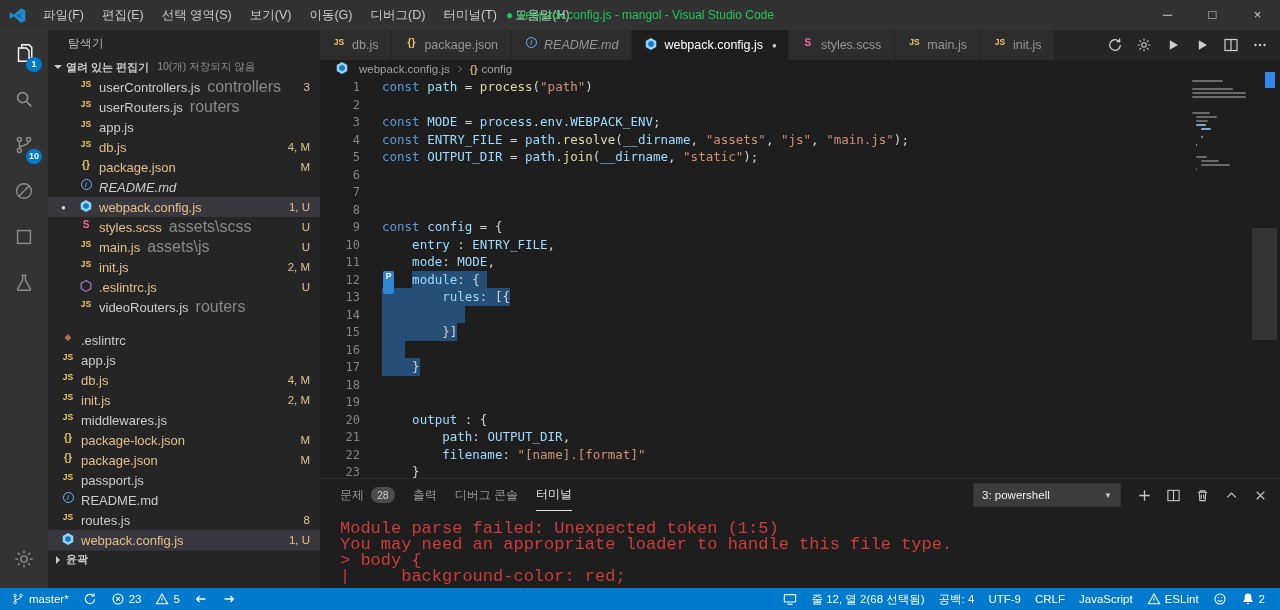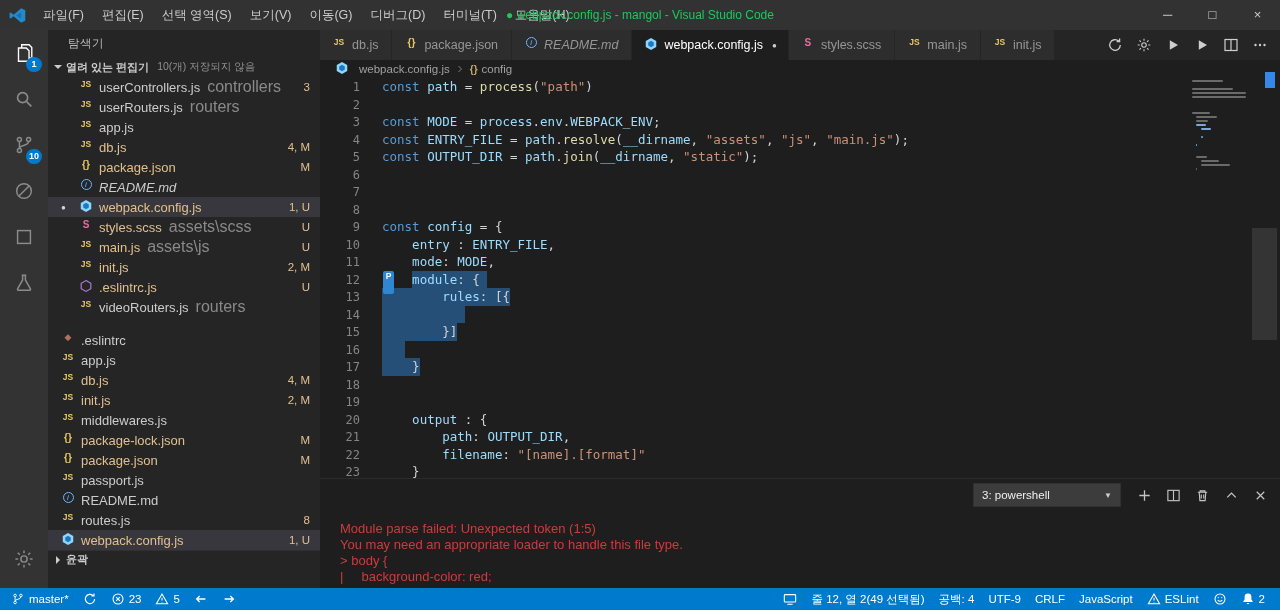--- a/index.html
+++ b/index.html
@@ -84,21 +84,21 @@
   
   .panel{position:absolute;left:0;right:0;bottom:0;height:110px;background:#1e1e1e;border-top:1px solid #2b2b2c}
   .panel-head{height:32px;display:flex;align-items:center;padding:0 12px 0 20px}
   .ptab{margin-right:18px;font-size:12px;color:#969696;height:32px;display:flex;align-items:center;gap:7px}
   .ptab.active{color:#e7e7e7;border-bottom:1px solid #e7e7e7}
   .pbadge{background:#4d4d4d;border-radius:9px;padding:0 6px;font-size:10.5px;height:16px;line-height:16px;color:#cccccc}
   .pselect{margin-left:auto;width:148px;height:24px;background:#3c3c3c;border:1px solid #313132;color:#f0f0f0;font-size:11.5px;display:flex;align-items:center;justify-content:space-between;padding:0 8px}
   .pselect .caret{font-size:8px;color:#cccccc}
   .pactions{display:flex;align-items:center;gap:14px;margin-left:16px;color:#c5c5c5}
   .pactions .icn{width:15px;height:15px}
-  .pcontent{padding:10px 0 0 20px;font-family:Liberation Sans, sans-serif;font-size:13px;line-height:16px;color:#cd3c3c}
+  .pcontent{padding:10px 0 0 20px;font-family:Liberation Mono, monospace;font-size:17px;line-height:16px;color:#cd3c3c}
   .tline{white-space:pre}
 
   
   .statusbar{position:absolute;left:0;right:0;bottom:0;height:22px;background:#007acc;color:#ffffff;display:flex;align-items:center;font-size:11.5px;z-index:30}
   .sb-group{display:flex;align-items:center;height:22px}
   .sb-right{margin-left:auto;padding-right:8px}
   .sb-item{display:flex;align-items:center;gap:4px;padding:0 7px;height:22px;white-space:nowrap}
   .sb-item .icn{width:14px;height:14px}
 </style>
 </head>
@@ -539,20 +539,35 @@
         <div class="mmline" style="margin-left: 4.4px; width: 11px;"></div>
         <div class="mmline" style="margin-left: 8.8px; width: 18.7px;"></div>
         <div class="mmline" style="margin-left: 8.8px; width: 29.7px;"></div>
         <div class="mmline" style="margin-left: 4.4px; width: 1.1px;"></div>
       </div>
     <div class="sthumb"></div>
     <div class="rmark"></div>
 
     <div class="panel">
       <div class="panel-head">
+        <div id="panel-tabs" style="display:flex">
+            <div class="ptab">
+              <span>문제</span>
+              <span class="pbadge">28</span>
+            </div>
+            <div class="ptab">
+              <span>출력</span>
+            </div>
+            <div class="ptab">
+              <span>디버그 콘솔</span>
+            </div>
+            <div class="ptab active">
+              <span>터미널</span>
+            </div>
+          </div>
         <div class="pselect">
           <span>3: powershell</span>
           <span class="caret">▼</span>
         </div>
         <div class="pactions" id="panel-actions">
             <span class="icn" style="width:15px;height:15px">
               <svg viewBox="0 0 16 16" fill="none" stroke="currentColor" stroke-width="1.4">
                 <path d="M8 2.5v11M2.5 8h11"></path>
               </svg>
             </span>
@@ -644,21 +659,21 @@
     <div class="sb-group sb-right" id="status-right">
         <div class="sb-item">
           <span class="icn " style="width:14px;height:14px">
             <svg viewBox="0 0 16 16" fill="none" stroke="currentColor" stroke-width="1.2">
               <rect x="1.5" y="3" width="13" height="8.5" rx="1"></rect>
               <path d="M5 14h6"></path>
             </svg>
           </span>
         </div>
         <div class="sb-item">
-          <span>줄 12, 열 2(49 선택됨)</span>
+          <span>줄 12, 열 2(68 선택됨)</span>
         </div>
         <div class="sb-item">
           <span>공백: 4</span>
         </div>
         <div class="sb-item">
           <span>UTF-9</span>
         </div>
         <div class="sb-item">
           <span>CRLF</span>
         </div>

